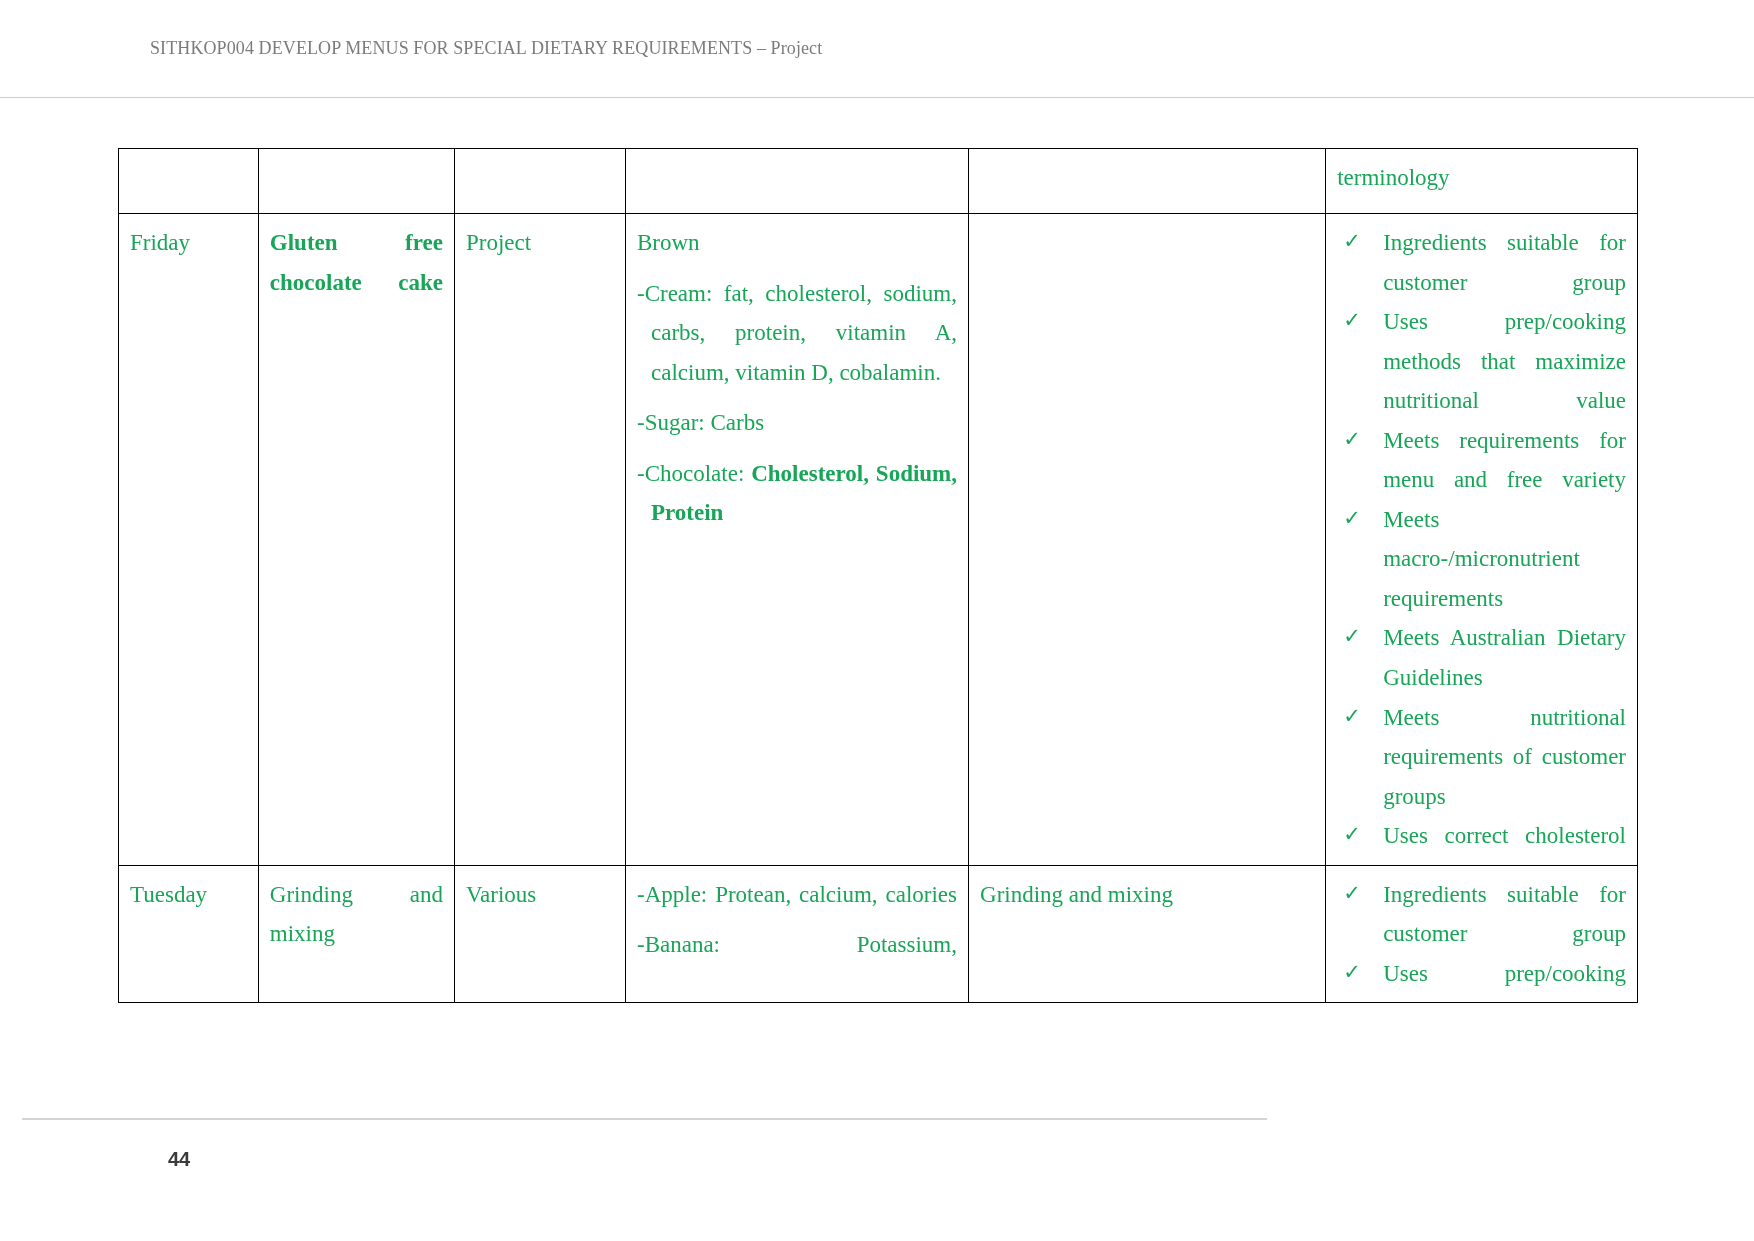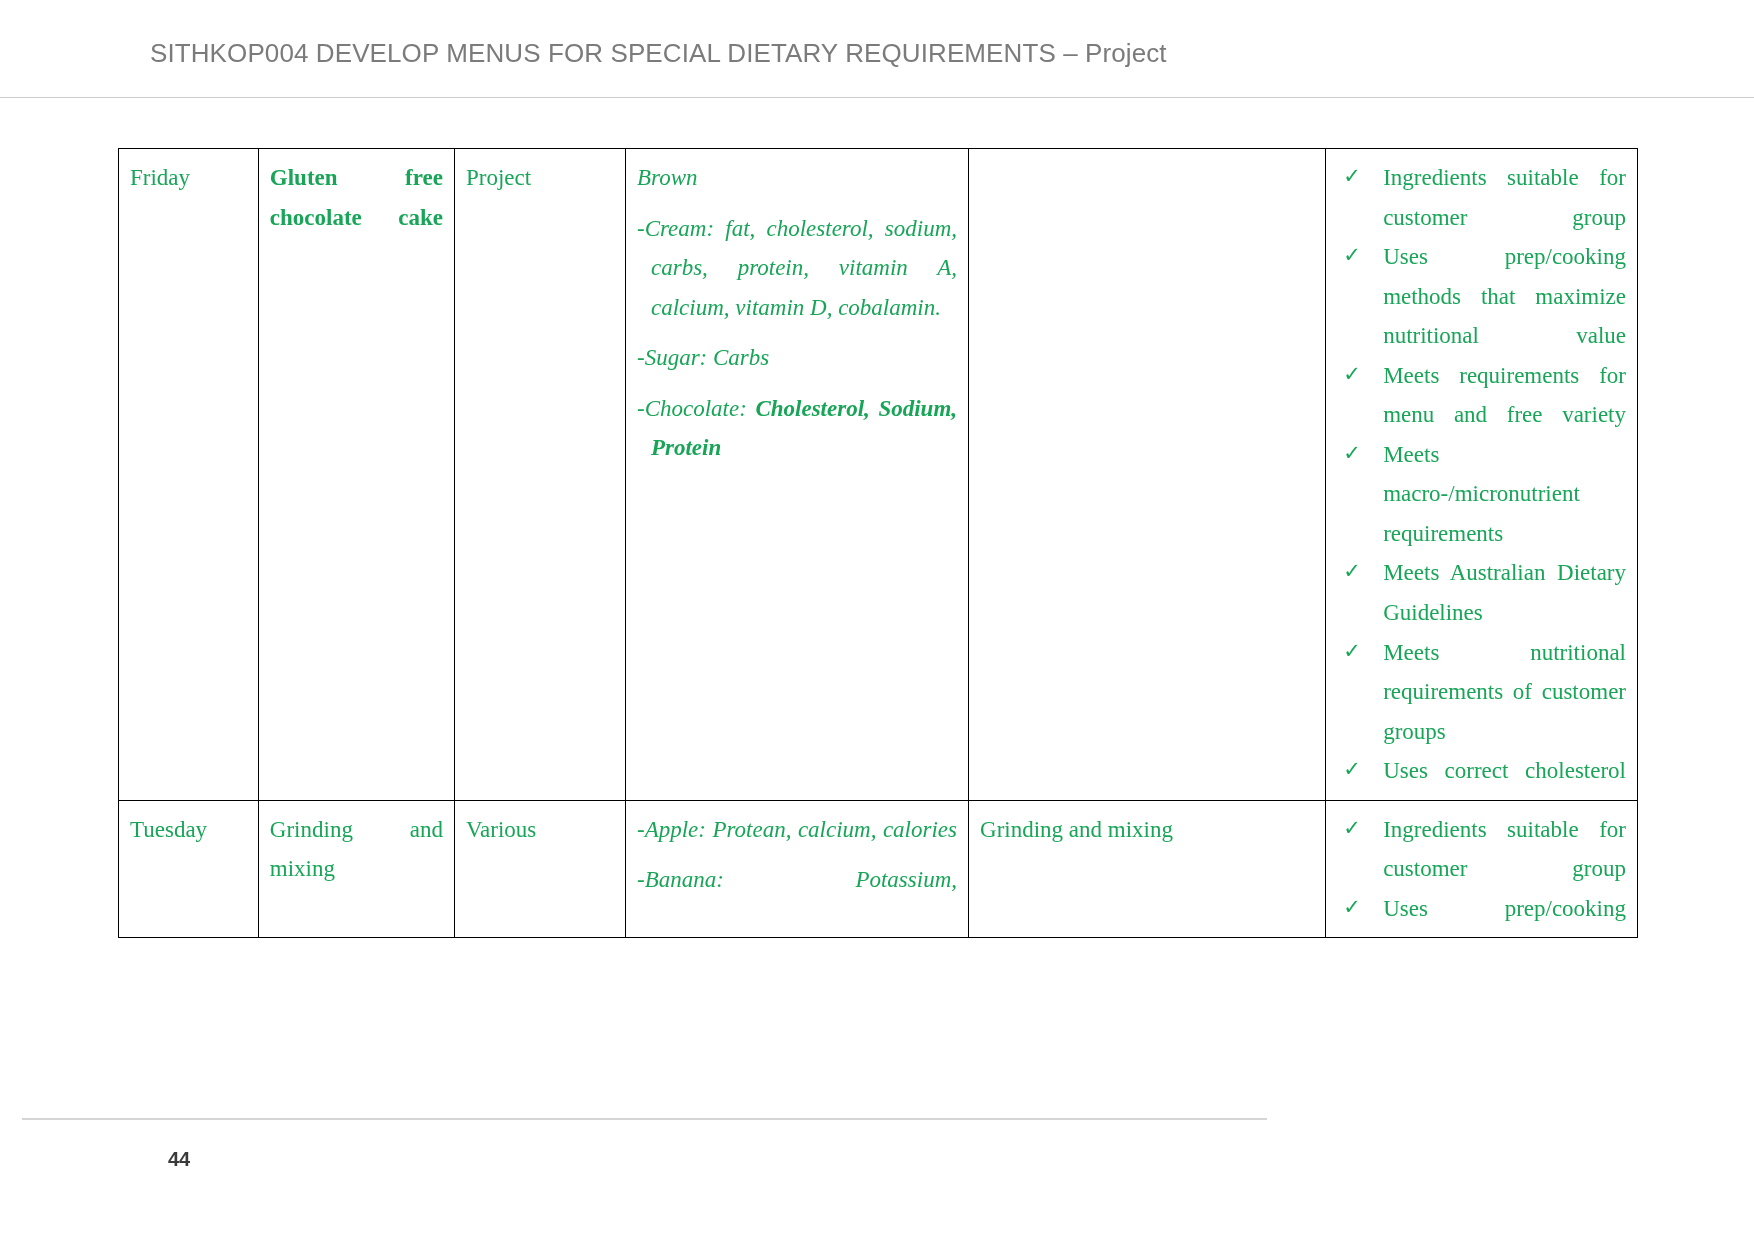--- a/index.html
+++ b/index.html
@@ -20,22 +20,22 @@
     position: absolute;
     left: 0;
     top: 0;
     width: 1754px;
     height: 100px;
   }
   .header-text {
     position: absolute;
     left: 150px;
     top: 38px;
-    font-family: Liberation Sans, sans-serif;
-    font-size: 26px;
+    font-family: Liberation Serif, serif;
+    font-size: 18px;
     letter-spacing: 0.1px;
     color: #7b7b7b;
     white-space: nowrap;
   }
   .header-rule {
     position: absolute;
     left: 0;
     top: 97px;
     width: 1754px;
     height: 1px;
@@ -67,21 +67,20 @@
   .col-check    { width: 310px; }
 
   .just { text-align: justify; text-align-last: justify; font-weight: bold; }
   .just-last-left { text-align: justify; text-align-last: left; }
   .nutri-block {
     text-align: justify;
     text-align-last: left;
     padding-left: 14px;
     text-indent: -14px;
     margin: 0 0 11px 0;
-    font-style: italic;
   }
   .bold { font-weight: bold; }
 
   
   ul.checklist {
     list-style: none;
     margin: 0;
     padding: 0;
   }
   ul.checklist > li {
@@ -134,20 +133,28 @@
   <colgroup>
     <col class="col-day">
       <col class="col-dish">
       <col class="col-method">
     <col class="col-nutri">
       <col class="col-mods">
       <col class="col-check">
   </colgroup>
   <tbody>
 
+    <tr class="top-cont-row">
+      <td></td>
+      <td></td>
+      <td></td>
+      <td></td>
+      <td></td>
+      <td>terminology</td>
+    </tr>
 
     <tr>
       <td>Friday</td>
       <td class="just">Gluten free chocolate cake</td>
       <td>Project</td>
       <td>
         <div class="nutri-block">Brown</div>
         <div class="nutri-block">-Cream: fat, cholesterol, sodium, carbs, protein, vitamin A, calcium, vitamin D, cobalamin.</div>
         <div class="nutri-block">-Sugar: Carbs</div>
         <div class="nutri-block" style="text-align-last:justify;"><span>-Chocolate:</span> <span class="bold">Cholesterol, Sodium, Protein</span></div>

